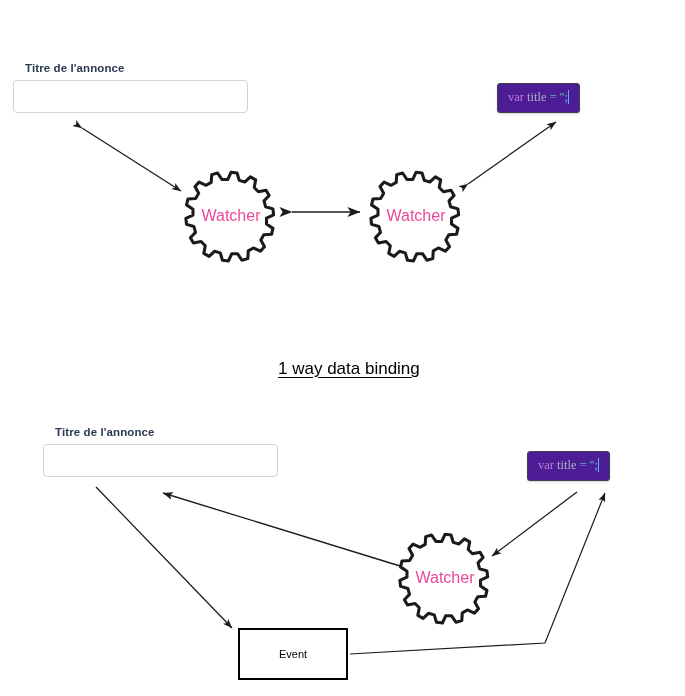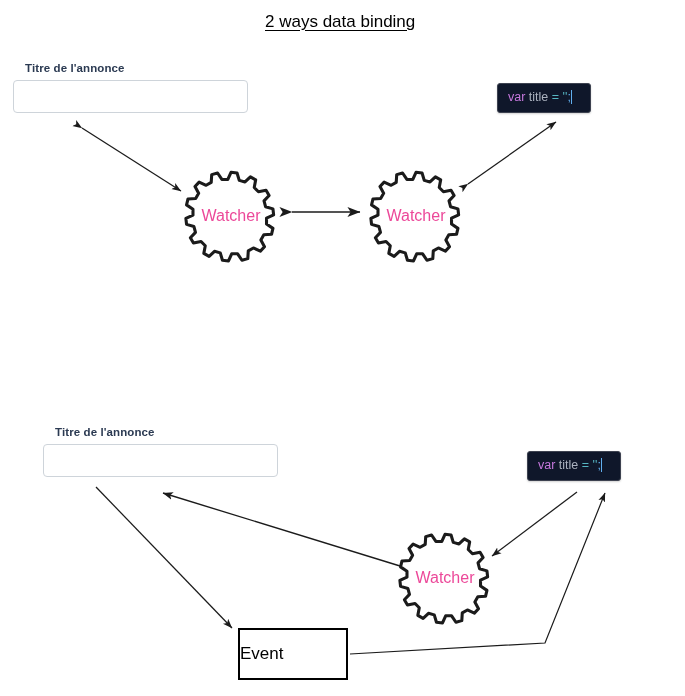--- a/index.html
+++ b/index.html
@@ -46,25 +46,25 @@
     color:#495057;
     padding:4px 8px;
     outline:none;
     font-family:"Liberation Sans",sans-serif;
   }
 
   
   .code-block{
     position:absolute;
     box-sizing:border-box;
-    background:#0f172a;
+    background:#4c1d95;
     border:1px solid #3d4250;
     border-radius:3px;
-    padding:5px 18px 6px 10px;
-    font-family:Liberation Sans, sans-serif;
+    padding:5px 10px 6px 10px;
+    font-family:Liberation Serif, serif;
     font-size:12.5px;
     line-height:17px;
     white-space:nowrap;
     box-shadow:0 1px 2px rgba(0,0,0,.18);
   }
   .tok-kw{color:#c678dd;}
   .tok-var{color:#abb2bf;}
   .tok-op{color:#56b6c2;}
   .tok-str{color:#56b6c2;}
   .tok-punc{color:#61afef;}
@@ -75,22 +75,22 @@
     vertical-align:-3px;
     margin-left:0px;
   }
 
   
   .event-box{
     position:absolute;
     box-sizing:border-box;
     border:2px solid #000000;
     background:#ffffff;
-    display:flex;align-items:center;
-    font-size:17px;
+    display:flex;align-items:center;justify-content:center;
+    font-size:11px;
     color:#000000;
     font-family:"Liberation Sans",sans-serif;
   }
 
   
   .gear{position:absolute;}
   .gear svg{display:block;overflow:visible;}
   .gear-label{
     position:absolute;
     left:0;top:0;width:100%;height:100%;
@@ -128,21 +128,20 @@
 
     <line class="ln" x1="400" y1="566" x2="163" y2="493" stroke-width="1.35" marker-end="url(#ah)"></line>
 
     <line class="ln" x1="96" y1="487" x2="232" y2="628" stroke-width="1.25" marker-end="url(#ah)"></line>
 
     <line class="ln" x1="577" y1="492" x2="492" y2="556" stroke-width="1.25" marker-end="url(#ah)"></line>
 
     <polyline class="ln" points="350,654 545,643 605,493" stroke-width="1.2" marker-end="url(#ah)"></polyline>
   </svg>
 
-  <div class="section-title" style="left:265px;top:12px;">2 ways data binding</div>
 
   <div class="form-group" style="left:13px;top:62px;width:235px;">
     <div class="form-label">Titre de l'annonce</div>
     <input class="form-input" type="text" style="width: 235px;" value="">
   </div>
 
   <div class="code-block" style="left:497px;top:83px;">
     <span class="tok-kw">var</span><span class="tok-var"> </span><span class="tok-var">title</span><span class="tok-var"> </span><span class="tok-op">=</span><span class="tok-var"> </span><span class="tok-str">''</span><span class="tok-punc">;</span><span class="caret"></span>
   </div>
 
@@ -177,20 +176,21 @@
                L32.8 86.8 L27.2 92.1 L21.7 88.9 L23.2 81 L18.8 76.6
                L10.9 78.1 L7.7 72.6 L13 67 L11.4 61 L3.7 58.7
                L3 52.4 L10.4 49.1 L10.4 42.9 L3.7 38.4 L5.2 32.2
                L13.2 31.7 L16.3 26.3 L12.5 19.3 L16.8 14.7
                L24.1 18 L29.4 14.9 L29.9 6.9 L36 5.2 L40.5 11.9
                L46.7 11.9 Z" fill="#ffffff" stroke="#1b1b1b" stroke-width="3.2" stroke-linejoin="round" stroke-linecap="round"></path>
     </svg>
     <div class="gear-label">Watcher</div>
   </div>
 
+  <div class="section-title" style="left:278px;top:359px;">1 way data binding</div>
 
   <div class="form-group" style="left:43px;top:426px;width:235px;">
     <div class="form-label">Titre de l'annonce</div>
     <input class="form-input" type="text" style="width: 235px;" value="">
   </div>
 
   <div class="code-block" style="left:527px;top:451px;">
     <span class="tok-kw">var</span><span class="tok-var"> </span><span class="tok-var">title</span><span class="tok-var"> </span><span class="tok-op">=</span><span class="tok-var"> </span><span class="tok-str">''</span><span class="tok-punc">;</span><span class="caret"></span>
   </div>
 

